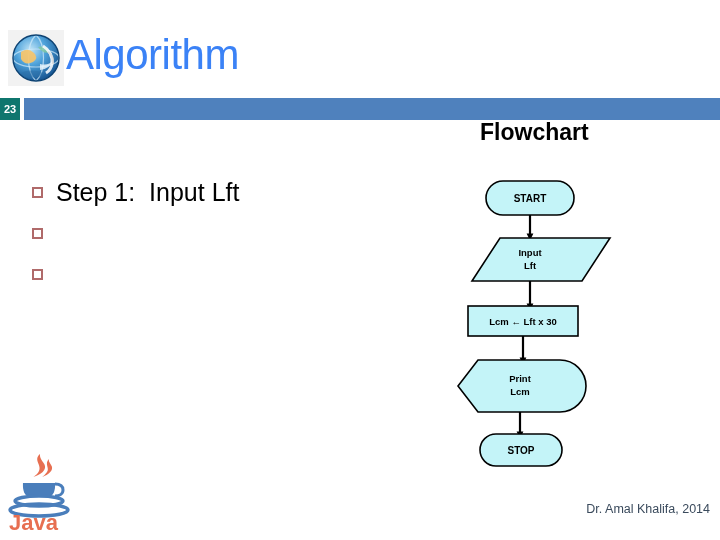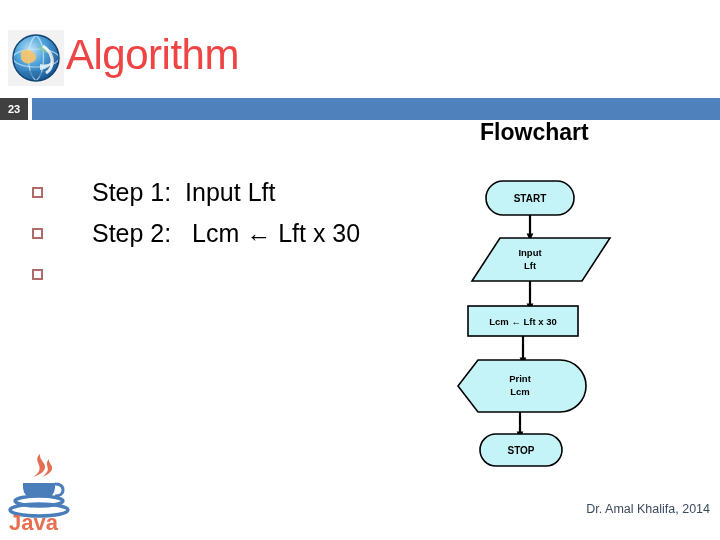--- a/index.html
+++ b/index.html
@@ -30,40 +30,40 @@
     top: 30px;
     width: 56px;
     height: 56px;
   }
   #page-title {
     position: absolute;
     left: 66px;
     top: 27px;
     font-size: 42px;
     font-weight: 400;
-    color: #ef4444;
+    color: #3b82f6;
     letter-spacing: -0.5px;
     line-height: 56px;
     white-space: nowrap;
   }
   #header-bar {
     position: absolute;
     left: 0;
     top: 98px;
     width: 720px;
     height: 22px;
     background: #4F81BD;
   }
   #slide-number-badge {
     position: absolute;
     left: 0;
     top: 98px;
-    width: 32px;
+    width: 24px;
     height: 22px;
-    background: #404040;
+    background: #0f766e;
     border-right: 4px solid #ffffff;
     box-sizing: border-box;
     color: #ffffff;
     font-size: 11px;
     font-weight: bold;
     display: flex;
     align-items: center;
     justify-content: center;
   }
 
@@ -71,21 +71,20 @@
   #steps-list {
     position: absolute;
     left: 32px;
     top: 172px;
     width: 400px;
   }
   .step-row {
     display: flex;
     align-items: center;
     height: 41px;
-    gap: 36px;
   }
   .step-bullet {
     width: 11px;
     height: 11px;
     border: 2px solid #B06A6A;
     box-sizing: border-box;
     margin-right: 13px;
     flex: none;
   }
   .step-text {
@@ -178,21 +177,20 @@
   <div id="slide-number-badge">23</div>
 </div>
 
 <div id="steps-list">
   <div class="step-row">
     <span class="step-bullet"></span>
     <span class="step-text">Step 1:  Input Lft</span>
   </div>
   <div class="step-row">
     <span class="step-bullet"></span>
-    <span class="step-text">Step 2:   Lcm ← Lft x 30</span>
   </div>
   <div class="step-row">
     <span class="step-bullet"></span>
   </div>
 </div>
 
 <div id="flowchart-heading">Flowchart</div>
 
 <div id="flowchart">
   <svg width="200" height="300" viewBox="0 0 200 300">

